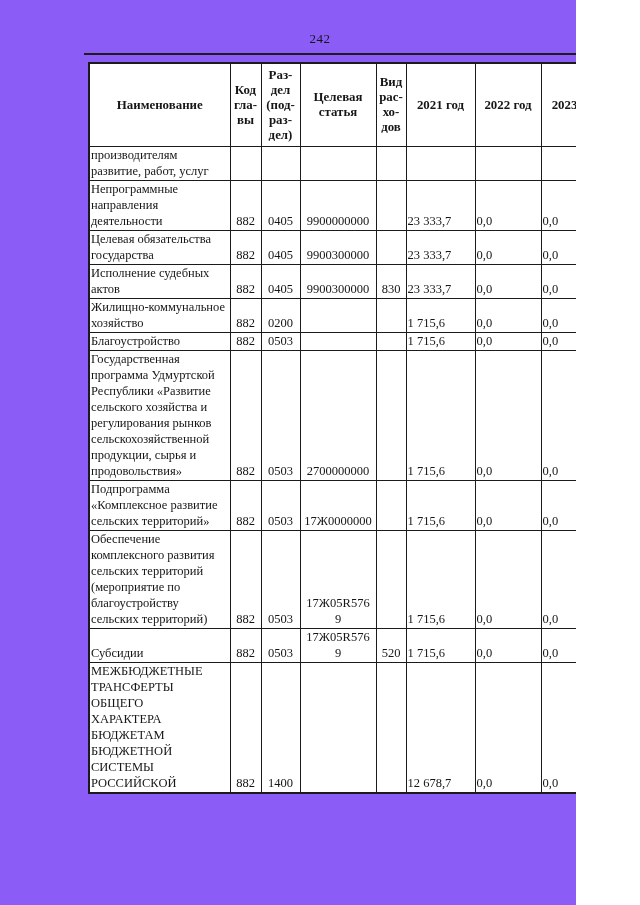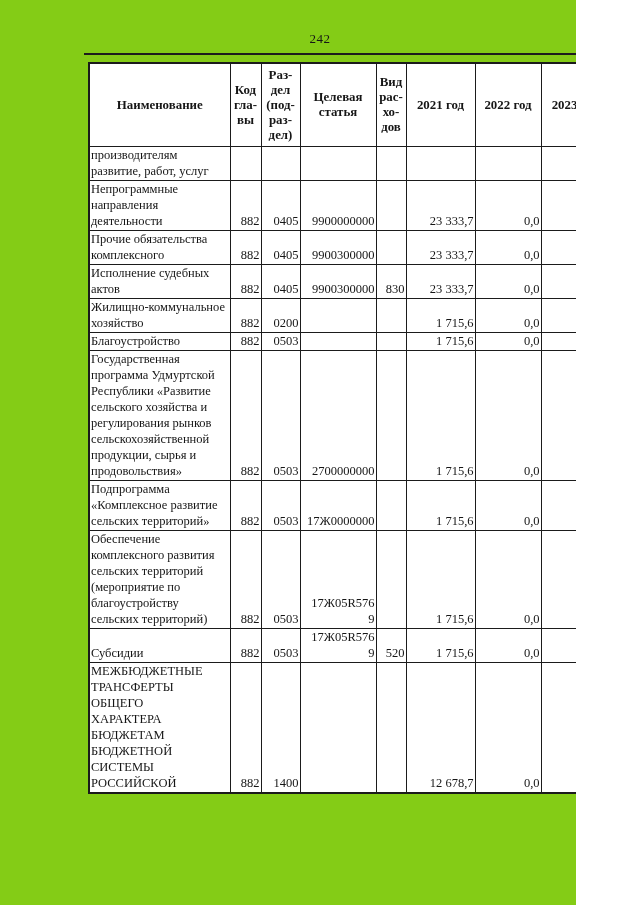--- a/index.html
+++ b/index.html
@@ -4,21 +4,21 @@
 <style>
   html, body {
     margin: 0;
     padding: 0;
     background: #ffffff;
   }
   .sheet {
     position: relative;
     width: 576px;
     height: 905px;
-    background: #84cc16;
+    background: #8b5cf6;
     font-family: "Liberation Serif", serif;
     color: #161616;
     overflow: hidden;
   }
   .page-number {
     position: absolute;
     top: 31px;
     left: 0;
     width: 640px;
     text-align: center;
@@ -64,27 +64,26 @@
     vertical-align: bottom;
     padding: 0 1px 1px 1px;
   }
   td.c-name {
     vertical-align: top;
     text-align: left;
     white-space: pre-line;
     padding: 0 2px 1px 1px;
   }
   td.c-chapter, td.c-section, td.c-target, td.c-expense {
-    text-align: right;
+    text-align: center;
   }
   td.c-target {
     white-space: pre-line;
   }
   td.c-y2021, td.c-y2022, td.c-y2023 {
-    text-align: right;
     padding-right: 4px;
     margin-top: 45px;
   }
 </style>
 </head>
 <body>
 
 <div class="sheet">
   <div class="page-number">242</div>
   <div class="top-rule"></div>
@@ -136,21 +135,21 @@
           <td class="c-name">Непрограммные направления деятельности</td>
           <td class="c-chapter">882</td>
           <td class="c-section">0405</td>
           <td class="c-target">9900000000</td>
           <td class="c-expense"></td>
           <td class="c-y2021">23 333,7</td>
           <td class="c-y2022">0,0</td>
           <td class="c-y2023">0,0</td>
         </tr>
         <tr>
-          <td class="c-name">Прочие обязательства комплексного</td>
+          <td class="c-name">Целевая обязательства государства</td>
           <td class="c-chapter">882</td>
           <td class="c-section">0405</td>
           <td class="c-target">9900300000</td>
           <td class="c-expense"></td>
           <td class="c-y2021">23 333,7</td>
           <td class="c-y2022">0,0</td>
           <td class="c-y2023">0,0</td>
         </tr>
         <tr>
           <td class="c-name">Исполнение судебных актов</td>

